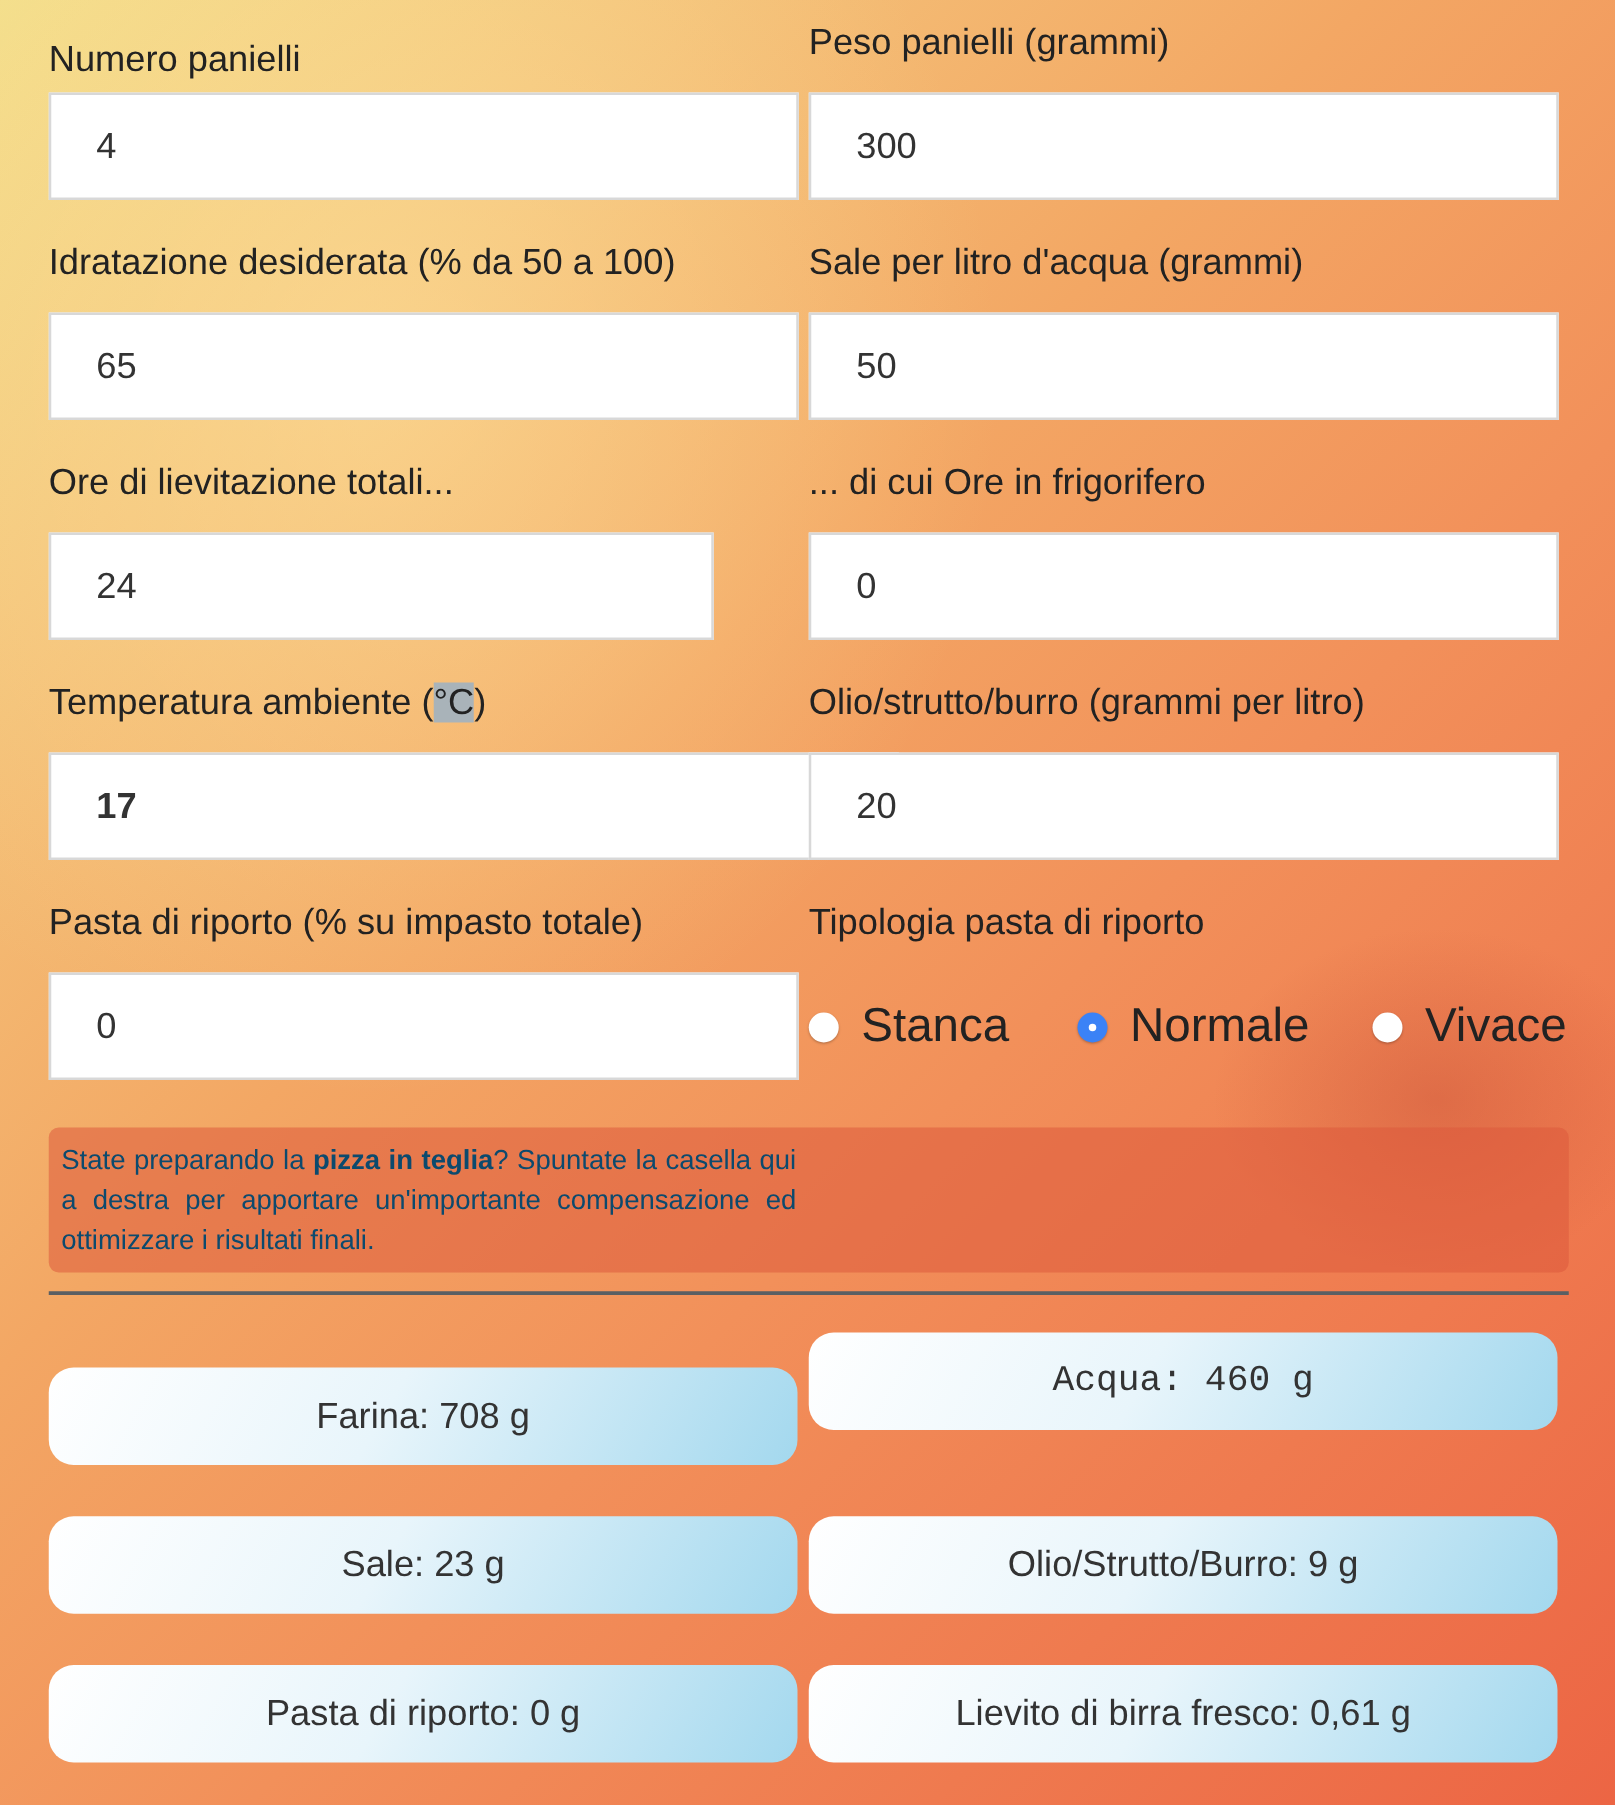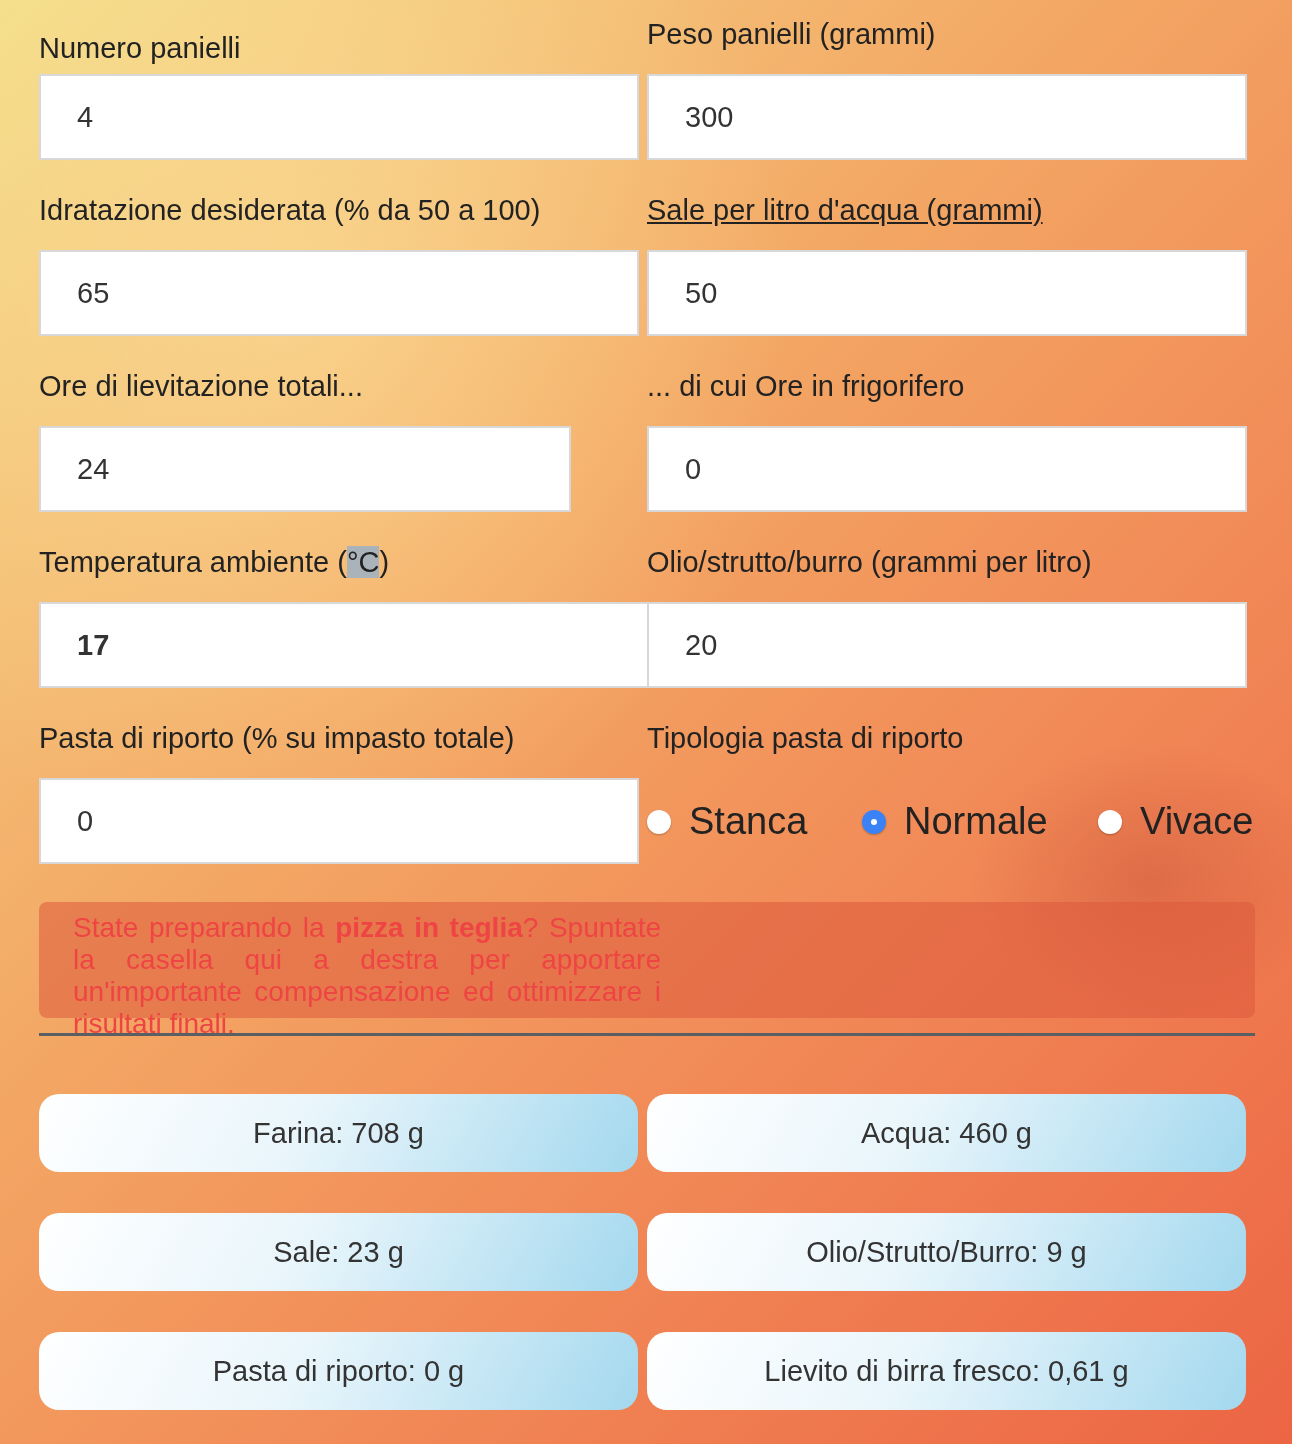--- a/index.html
+++ b/index.html
@@ -26,21 +26,21 @@
   .radio { position:absolute; top:0; display:flex; align-items:center; gap:18px; font-size:38px; color:#222; }
   .radio .dot { width:24px; height:24px; border-radius:50%; background:#fff; box-shadow:0 1px 2px rgba(0,0,0,0.25); box-sizing:border-box; position:relative; }
   .radio .dot.on { background:#3b82f6; }
   .radio .dot.on::after { content:""; position:absolute; left:9px; top:9px; width:6px; height:6px; border-radius:50%; background:#fff; }
   .notice {
     position:absolute; left:39px; top:902px; width:1216px; height:116px;
     background:rgba(220,90,60,0.55); border-radius:8px;
   }
   .notice .txt {
     position:absolute; left:10px; top:10px; width:588px;
-    font-size:28px; line-height:32px; text-align:justify; color:#ef4444;margin-left:24px;
+    font-size:22px; line-height:32px; text-align:justify; color:#0c4a6e;
   }
   .notice .txt b { font-weight:bold; }
   .notice .chk-wrap { position:absolute; left:788px; top:38px; display:flex; align-items:center; gap:8px; font-size:30px; color:#333; }
   .chk { width:22px; height:22px; background:#fff; border-radius:5px; }
   .divider { position:absolute; left:39px; top:1033px; width:1216px; height:3px; background:#5a5f63; }
   .result {
     position:absolute; width:599px; height:78px; border-radius:20px;
     background:linear-gradient(120deg, #ffffff 0%, #e8f5fb 45%, #a3d8ee 100%);
     font-size:29px; color:#333; text-align:center; line-height:78px;
   }
@@ -55,21 +55,21 @@
 <div class="field" style="left:647px;top:0;">
   <div class="lbl" style="top:18px;">Peso panielli (grammi)</div>
   <div class="inp" style="top:74px;width:600px;">300</div>
 </div>
 
 <div class="field" style="left:39px;top:176px;">
   <div class="lbl" style="top:18px;">Idratazione desiderata (% da 50 a 100)</div>
   <div class="inp" style="top:74px;width:600px;">65</div>
 </div>
 <div class="field" style="left:647px;top:176px;">
-  <div class="lbl" style="top:18px;text-decoration:underline;">Sale per litro d'acqua (grammi)</div>
+  <div class="lbl" style="top:18px;">Sale per litro d'acqua (grammi)</div>
   <div class="inp" style="top:74px;width:600px;">50</div>
 </div>
 
 <div class="field" style="left:39px;top:352px;">
   <div class="lbl" style="top:18px;">Ore di lievitazione totali...</div>
   <div class="inp" style="top:74px;width:532px;">24</div>
 </div>
 <div class="field" style="left:647px;top:352px;">
   <div class="lbl" style="top:18px;">... di cui Ore in frigorifero</div>
   <div class="inp" style="top:74px;width:600px;">0</div>
@@ -107,17 +107,17 @@
   </div>
 </div>
 
 <div class="notice">
   <div class="txt"><span>State preparando la </span><b>pizza in teglia</b><span>? Spuntate la casella qui a destra per apportare un'importante compensazione ed ottimizzare i risultati finali.</span></div>
 </div>
 
 <div class="divider"></div>
 
 <div class="result" style="left:39px;top:1094px;">Farina: 708 g</div>
-<div class="result" style="left:647px;top:1094px;">Acqua: 460 g</div>
+<div class="result" style="left:647px;top:1066px;font-family:Liberation Mono, monospace;">Acqua: 460 g</div>
 <div class="result" style="left:39px;top:1213px;">Sale: 23 g</div>
 <div class="result" style="left:647px;top:1213px;">Olio/Strutto/Burro: 9 g</div>
 <div class="result" style="left:39px;top:1332px;">Pasta di riporto: 0 g</div>
 <div class="result" style="left:647px;top:1332px;">Lievito di birra fresco: 0,61 g</div>
 
 </body></html>

